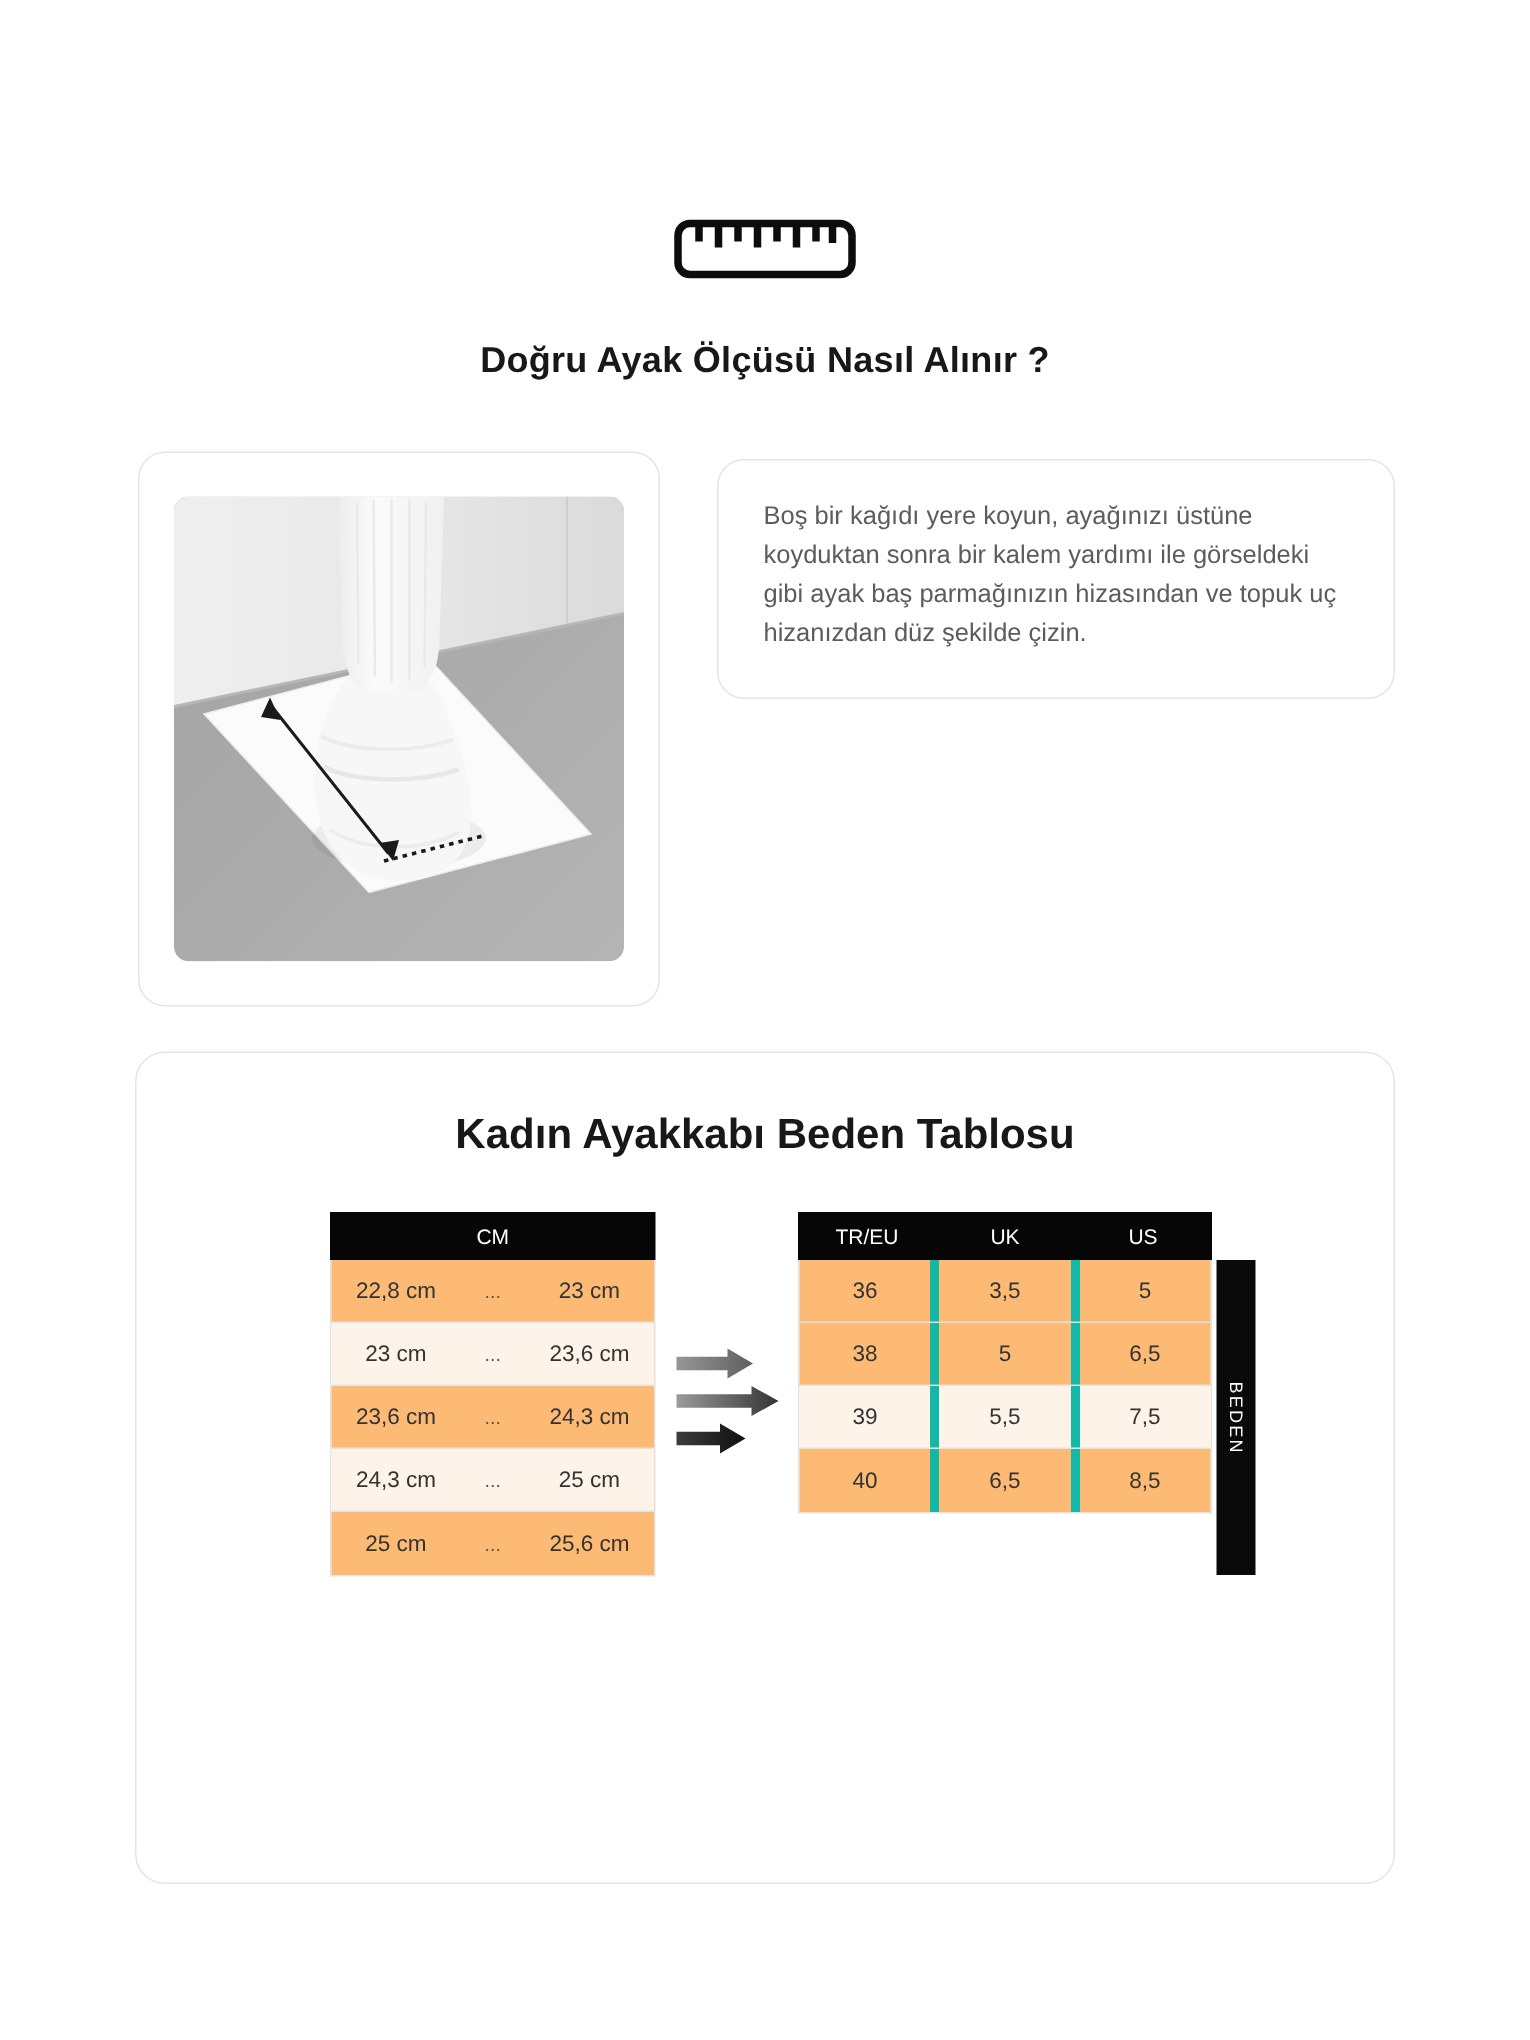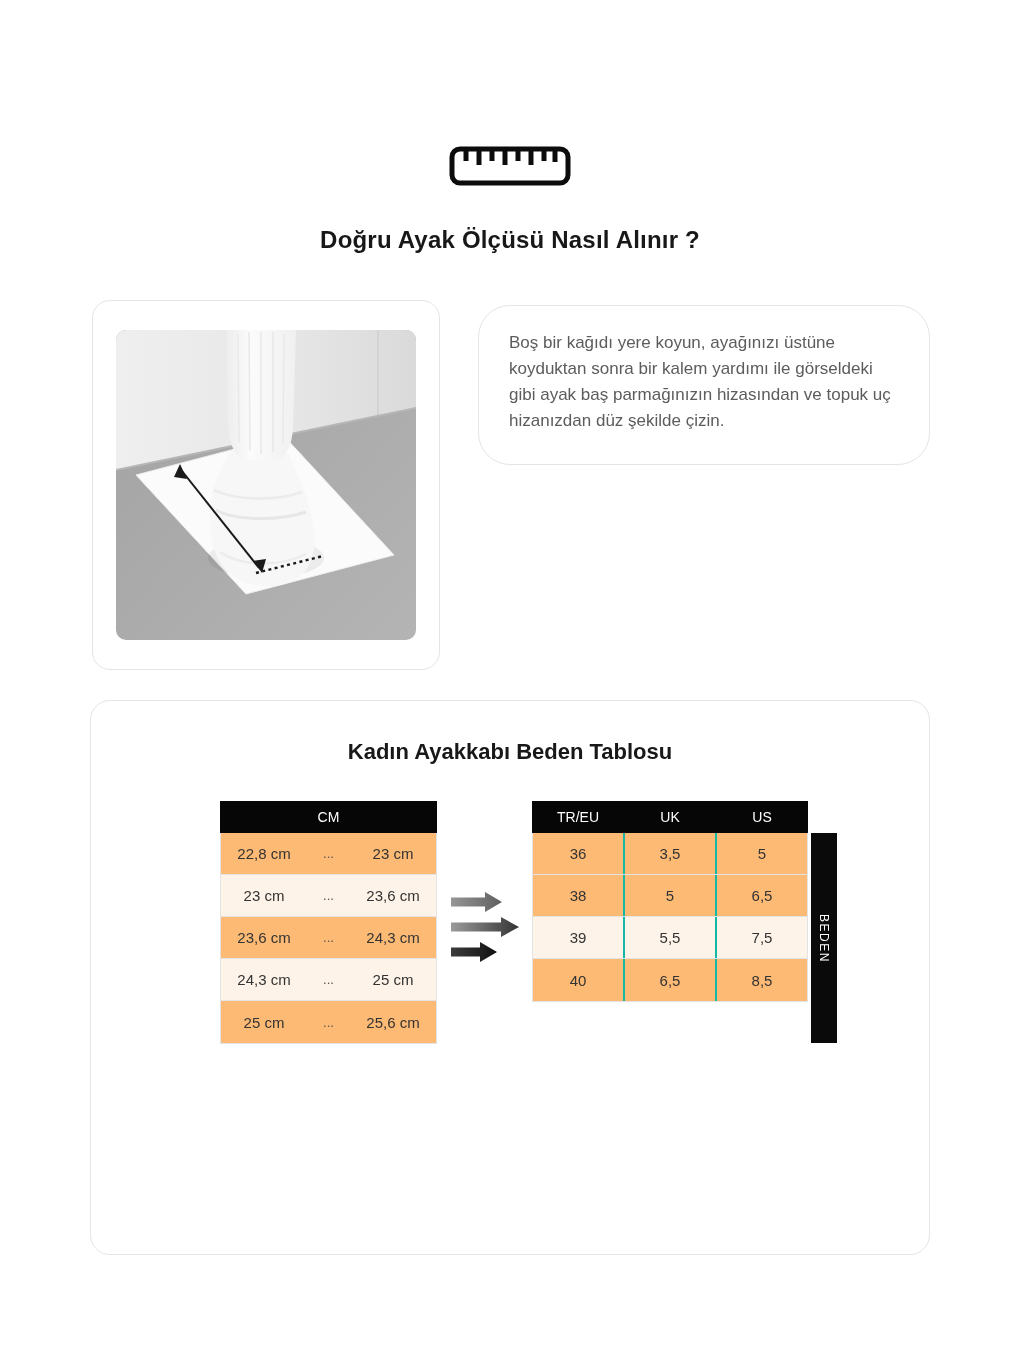--- a/index.html
+++ b/index.html
@@ -21,34 +21,34 @@
   .photo-card {
     width:348px; height:370px; box-sizing:border-box;
     border:1px solid #e4e4e4; border-radius:18px;
     display:flex; align-items:center; justify-content:center;
     flex:0 0 auto; background:#fff;
   }
   .photo-frame { width:300px; height:310px; border-radius:10px; overflow:hidden; }
   .steps-col { flex:1; display:flex; flex-direction:column; gap:16px; margin-top:5px; }
   .step-card {
     box-sizing:border-box;
-    border:1px solid #e4e4e4; border-radius:32px;
+    border:1px solid #e4e4e4; border-radius:18px;
     padding:24px 30px;
     font-size:17px; line-height:26px; color:#5c5c5c;
     background:#fff;
   }
   .step-card.first { height:160px; }
   .step-card.second { height:184px; display:flex; align-items:center; }
   .size-card {
     margin:30px 90px 0 90px; height:555px; box-sizing:border-box;
     border:1px solid #e4e4e4; border-radius:20px; background:#fff;
   }
   .size-title {
     margin:0; padding-top:38px;
-    text-align:center; font-size:22px; font-weight:700; color:#181818;
+    text-align:center; font-size:28px; font-weight:700; color:#181818;
   }
   .tables-row { display:flex; margin-top:36px; padding-left:113px; align-items:flex-start; }
   .tbl { flex:0 0 auto; }
   .cm-tbl { width:217px;padding-left:16px; }
   .size-tbl { width:276px; }
   .tbl-header {
     height:32px; background:#060606; color:#ffffff;
     display:flex; align-items:center; font-size:14px; font-weight:500;
   }
   .cm-tbl .tbl-header { justify-content:center; }
@@ -58,21 +58,21 @@
     height:42px; box-sizing:border-box; display:flex; align-items:center;
     background:#fdba74; border-bottom:1px solid #e3e3e3;
     font-size:15px; color:#333333;
   }
   .trow:last-child { border-bottom:none; }
   .trow.alt { background:#fdf3e8; }
   .cm-tbl .c-from { width:40%; text-align:center; }
   .cm-tbl .c-sep  { width:20%; text-align:center; font-size:13px; color:#555; }
   .cm-tbl .c-to   { width:40%; text-align:center; }
   .size-tbl .scell { flex:1; text-align:left; height:100%; display:flex; align-items:center; justify-content:center; }
-  .size-tbl .scell + .scell { border-left:2px solid #14b8a6; }
+  .size-tbl .scell + .scell { border-left:6px solid #14b8a6; }
   .arrow-zone { width:95px; flex:0 0 auto; display:flex; justify-content:center; padding-top:88px; }
   .beden-bar {
     flex:0 0 auto; width:26px; height:210px; margin-top:32px; margin-left:3px;
     background:#0a0a0a; color:#ffffff;
     display:flex; align-items:center; justify-content:center;
     writing-mode:vertical-rl;
     font-size:12px; letter-spacing:1.5px; font-weight:500;
   }
 </style>
 </head>

